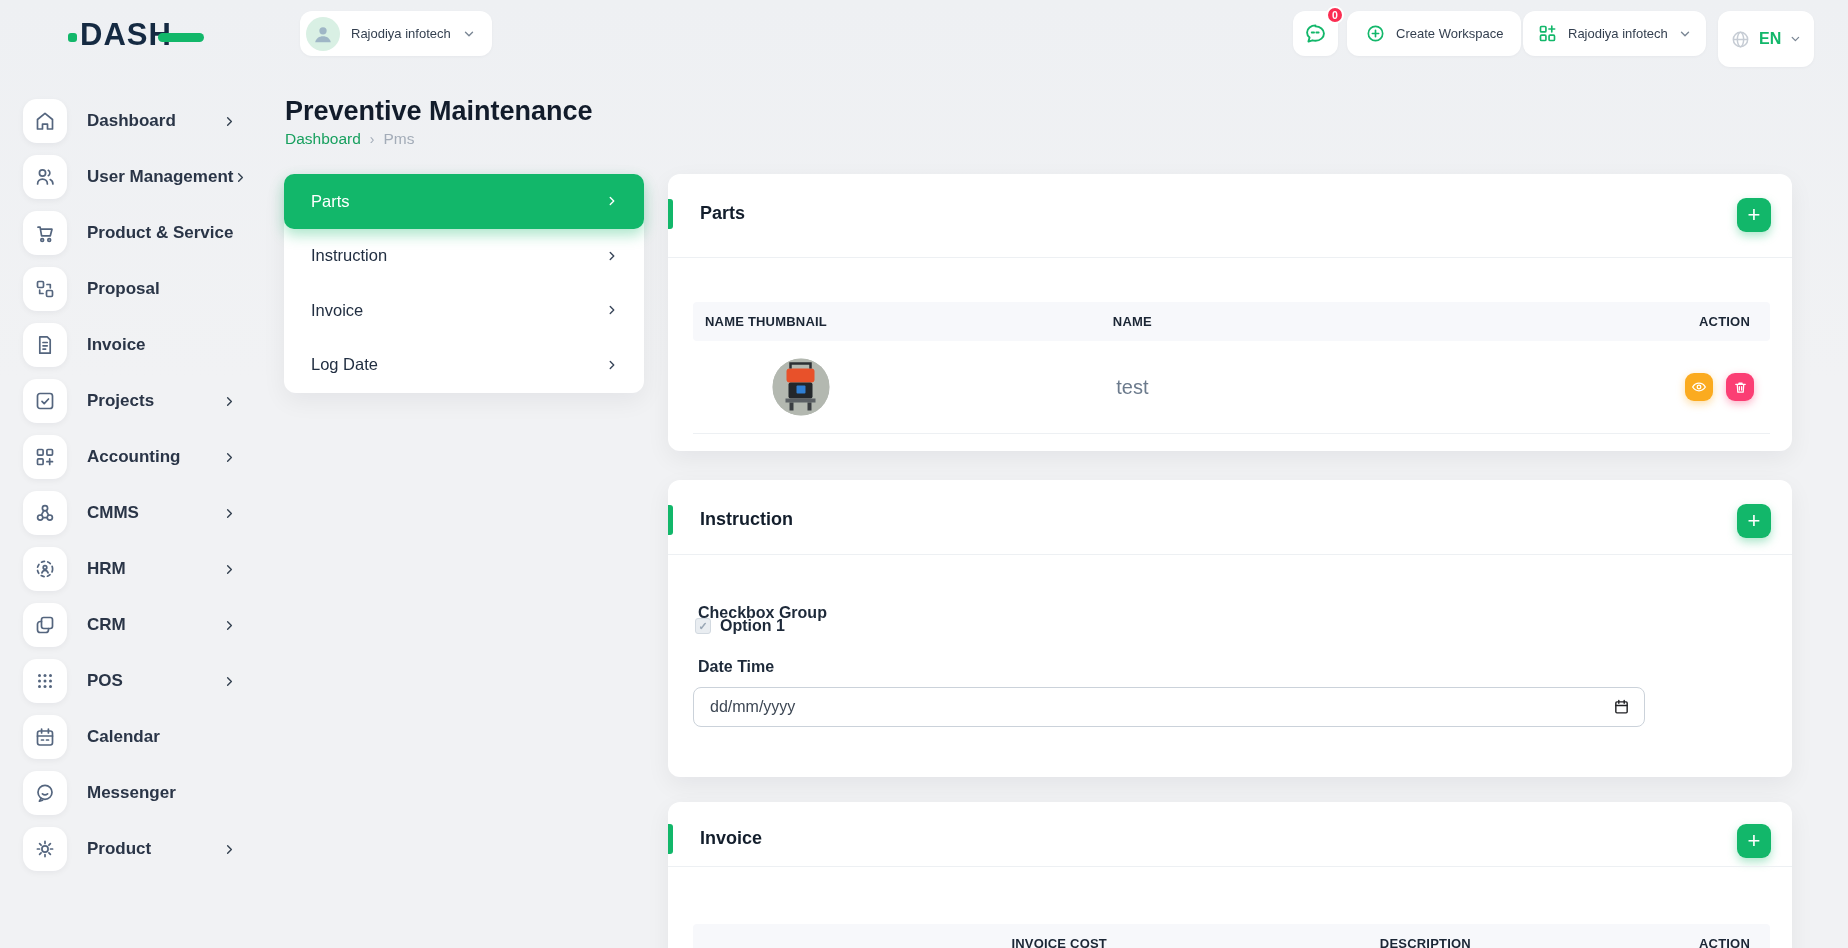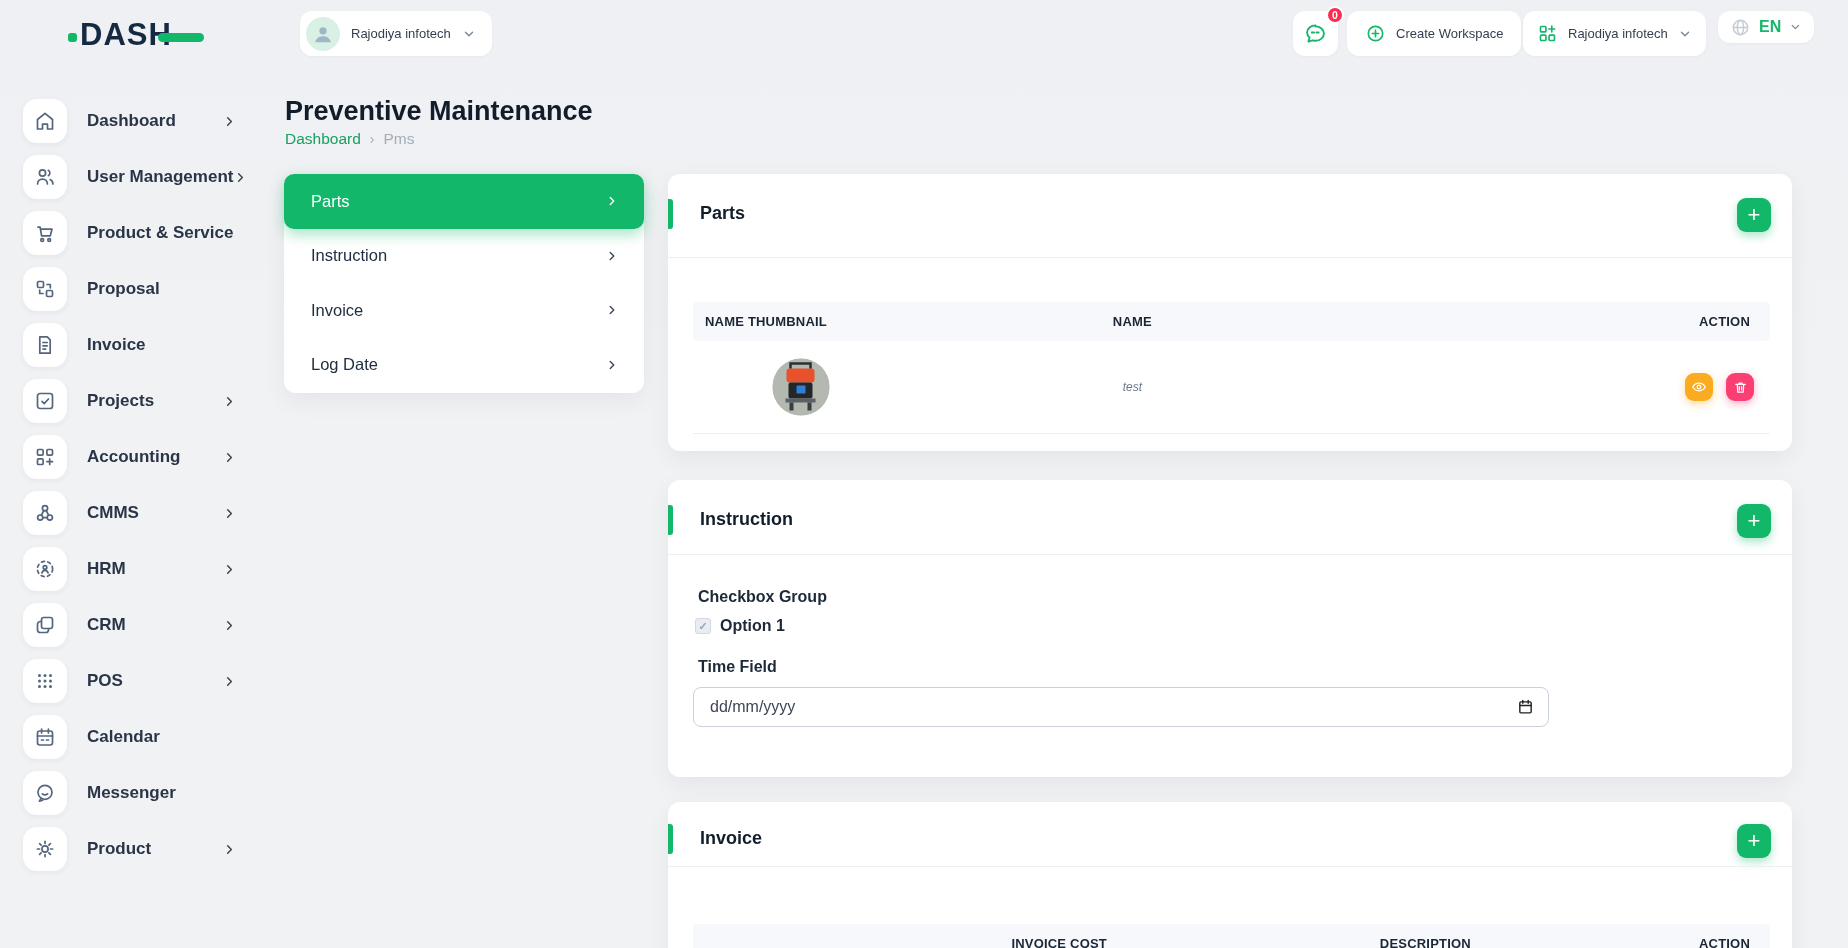--- a/index.html
+++ b/index.html
@@ -15,21 +15,21 @@
 
   .pill { position:absolute; background:#fff; border-radius:12px; display:flex; align-items:center; box-shadow:0 1px 3px rgba(16,24,40,.04); cursor:pointer; }
   .ws-pill { left:300px; top:11px; height:45px; padding:0 16px 0 6px; gap:11px; }
   .avatar { width:34px; height:34px; border-radius:50%; background:#d9f0e4; display:flex; align-items:center; justify-content:center; overflow:hidden; }
   .pill-label { font-size:13px; color:#333f4f; font-weight:500; white-space:nowrap; }
 
   .chat-btn { left:1293px; top:11px; width:45px; height:45px; justify-content:center; }
   .badge { position:absolute; top:-5px; right:-6px; min-width:18px; height:18px; border-radius:9px; background:#fb2d52; color:#fff; font-size:10.5px; font-weight:700; display:flex; align-items:center; justify-content:center; border:2px solid #fff; padding:0 3px; }
   .cw-pill { left:1347px; top:11px; height:45px; padding:0 18px; gap:10px; }
   .co-pill { left:1523px; top:11px; height:45px; padding:0 14px; gap:10px; }
-  .lang-pill { left:1718px; top:11px; height:32px; width:96px; padding:0 12px; gap:8px; }
+  .lang-pill { left:1718px; top:11px; height:56px; width:96px; padding:0 12px; gap:8px; }
   .lang-code { font-size:16px; font-weight:700; color:#12b76a; }
 
   
   .sidebar { position:absolute; left:23px; top:93px; width:214px; }
   .side-item { display:flex; align-items:center; height:56px; cursor:pointer; }
   .sic { width:44px; height:44px; border-radius:14px; background:#fff; box-shadow:0 2px 6px rgba(16,24,40,.05); display:flex; align-items:center; justify-content:center; flex:0 0 44px; }
   .side-label { margin-left:20px; font-size:17px; font-weight:600; color:#2a3547; white-space:nowrap; }
   .side-chev { margin-left:auto; display:flex; }
 
   
@@ -55,31 +55,31 @@
   .parts-card { left:668px; top:174px; width:1124px; height:277px; }
   .instr-card { left:668px; top:480px; width:1124px; height:297px; }
   .inv-card   { left:668px; top:802px; width:1124px; height:260px; }
 
   .tbl { position:absolute; left:25px; width:1077px; }
   .tbl-head { position:relative; height:39px; background:#f7f8fb; border-radius:4px; }
   .th { position:absolute; top:0; height:39px; display:flex; align-items:center; font-size:13px; font-weight:700; color:#1b2635; letter-spacing:.2px; white-space:nowrap; }
   .tbl-row { position:relative; height:93px; border-bottom:1px solid #edf0f3; }
 
   .thumb { position:absolute; left:10%; top:50%; transform:translate(-50%,-50%); width:57px; height:57px; border-radius:50%; overflow:hidden; background:#b9bdb6; }
-  .row-name { position:absolute; left:40.8%; top:50%; transform:translate(-50%,-50%); font-size:12px; color:#6b7a8c;font-style:italic; }
+  .row-name { position:absolute; left:40.8%; top:50%; transform:translate(-50%,-50%); font-size:20px; color:#6b7a8c; }
   .row-actions { position:absolute; right:16px; top:50%; transform:translateY(-50%); display:flex; gap:13px; }
   .act-btn { width:28px; height:28px; border-radius:9px; display:flex; align-items:center; justify-content:center; cursor:pointer; }
   .act-view { background:#fbab1f; box-shadow:0 3px 8px rgba(251,171,31,.4); }
   .act-del { background:#fb3e74; box-shadow:0 3px 8px rgba(251,62,116,.4); }
 
   .f-label { position:absolute; left:30px; font-size:16px; font-weight:600; color:#1d2939; white-space:nowrap; }
   .chk-row { position:absolute; left:27px; display:flex; align-items:center; gap:9px; cursor:pointer; }
   .chk-box { width:16px; height:16px; border-radius:3px; background:#e9edf1; border:1px solid #d2d9e0; display:flex; align-items:center; justify-content:center; font-size:11px; color:#9aa7b5; font-weight:700; }
   .chk-label { font-size:16px; font-weight:600; color:#1d2939; }
-  .date-wrap { position:absolute; left:25px; top:207px; width:856px; height:40px; }
+  .date-wrap { position:absolute; left:25px; top:207px; width:952px; height:40px; }
   .date-input { width:100%; height:100%; border:1px solid #cbd2da; border-radius:8px; background:#fff; font-family:"Liberation Sans",sans-serif; font-size:16px; color:#3d4754; padding:0 44px 0 16px; outline:none; }
   .date-input::placeholder { color:#3d4754; opacity:1; }
   .cal-icon { position:absolute; right:15px; top:11px; pointer-events:none; display:flex; }
 </style>
 </head>
 <body>
 
 <div class="app">
 
   <div class="logo">
@@ -436,26 +436,26 @@
     </div>
   </div>
 
   <div class="card instr-card">
     <div class="card-head" style="height:74px">
       <span class="accent"></span>
       <span class="card-title">Instruction</span>
       <span class="add-btn">+</span>
     </div>
     <div class="divider" style="top:74px"></div>
-    <div class="f-label" style="top:108px">Checkbox Group</div>
+    <div class="f-label" style="top:124px">Checkbox Group</div>
     <div class="chk-row" style="top:137px">
       <span class="chk-box">✓</span>
       <span class="chk-label">Option 1</span>
     </div>
-    <div class="f-label" style="top:178px">Time Field</div>
+    <div class="f-label" style="top:178px">Date Time</div>
     <div class="date-wrap">
       <input class="date-input" type="text" placeholder="dd/mm/yyyy" style="">
       <span class="cal-icon">
         <svg width="17" height="17" viewBox="0 0 24 24" fill="none" stroke="#202124" stroke-width="2" stroke-linecap="round" stroke-linejoin="round">
             <rect x="4" y="5.5" width="16" height="15.5" rx="1.5"></rect>
             <path d="M8.2 3.5v4M15.8 3.5v4M4 10.5h16"></path>
           </svg>
       </span>
     </div>
   </div>

